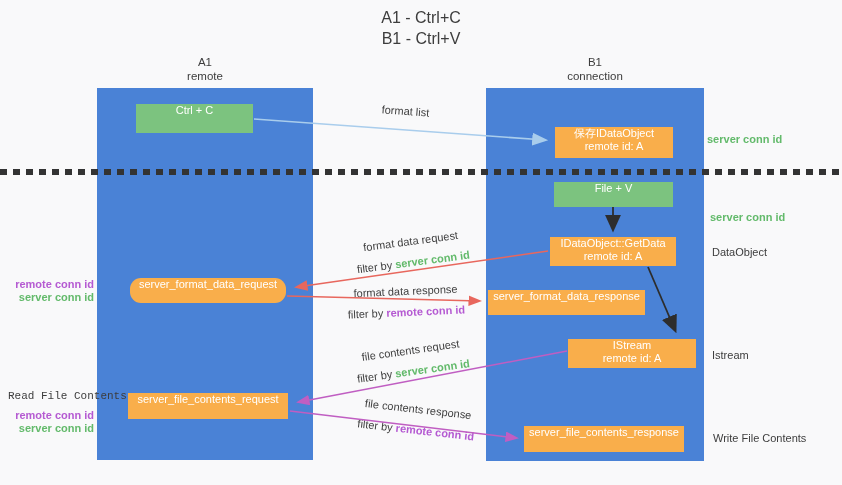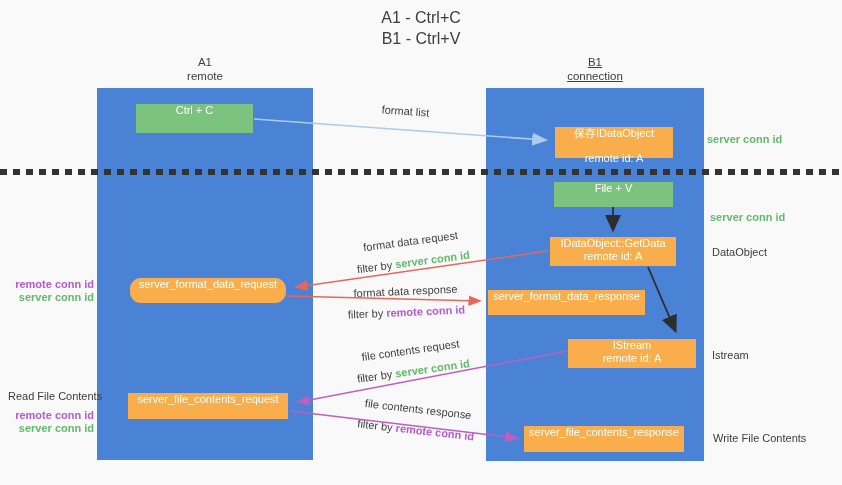--- a/index.html
+++ b/index.html
@@ -4,54 +4,54 @@
 <style>
   html,body{margin:0;padding:0;}
   body{font-family:"Liberation Sans",sans-serif;background:#f9f9fa;}
   .stage{position:relative;width:842px;height:485px;background:#f9f9fa;overflow:hidden;}
 
   .title{position:absolute;left:0;top:7px;width:842px;box-sizing:border-box;
          text-align:center;font-size:16px;line-height:21px;color:#3d3d3d;}
 
   .lane-header{position:absolute;text-align:center;font-size:11.5px;line-height:14px;color:#3d3d3d;}
   .lane-header.a{left:97px;top:55px;width:216px;}
-  .lane-header.b{left:486px;top:55px;width:218px;text-decoration:underline;}
+  .lane-header.b{left:486px;top:55px;width:218px;}
 
   .lane{position:absolute;background:#4a82d6;}
   .lane.a{left:97px;top:88px;width:216px;height:372px;}
   .lane.b{left:486px;top:88px;width:218px;height:373px;}
 
   .divider{position:absolute;left:0;top:169px;width:842px;height:6px;
            background:repeating-linear-gradient(90deg,#333 0 7px,transparent 7px 13px);}
 
   .node{position:absolute;color:#fff;font-size:11px;text-align:center;
         display:flex;flex-direction:column;line-height:13px;}
   .node.green{background:#7cc37f;}
   .node.orange{background:#f9ae4b;}
 
   .n-ctrlc{left:136px;top:104px;width:117px;height:29px;}
-  .n-save{left:555px;top:127px;width:118px;height:31px;gap:12px;}
+  .n-save{left:555px;top:127px;width:118px;height:31px;}
   .n-ctrlv{left:554px;top:182px;width:119px;height:25px;}
   .n-getdata{left:550px;top:237px;width:126px;height:29px;}
   .n-fmtreq{left:130px;top:278px;width:156px;height:25px;border-radius:11px;}
   .n-fmtresp{left:488px;top:290px;width:157px;height:25px;}
   .n-istream{left:568px;top:339px;width:128px;height:29px;}
   .n-filereq{left:128px;top:393px;width:160px;height:26px;}
   .n-fileresp{left:524px;top:426px;width:160px;height:26px;}
 
   .side{position:absolute;font-size:11px;line-height:13px;color:#3d3d3d;white-space:nowrap;}
   .side.bold-green{color:#63ba6b;font-weight:bold;}
   .green-text{color:#63ba6b;font-weight:bold;}
   .purple-text{color:#b55ad2;font-weight:bold;}
   .s-scid-top{left:707px;top:133px;}
   .s-scid-mid{left:710px;top:211px;}
   .s-dataobject{left:712px;top:246px;}
   .s-istream{left:712px;top:349px;}
   .s-writefile{left:713px;top:432px;}
-  .s-readfile{left:8px;top:390px;}
+  .s-readfile{left:8px;top:390px;font-family:Liberation Mono, monospace;}
   .left-ids{position:absolute;width:94px;text-align:right;font-size:11px;line-height:13px;font-weight:bold;}
   .left-ids .remote{color:#b55ad2;}
   .left-ids .server{color:#63ba6b;}
   .lg1{left:0;top:278px;}
   .lg2{left:0;top:409px;}
 
   .alabel{position:absolute;text-align:center;font-size:11px;line-height:21px;color:#3f3f3f;white-space:nowrap;}
   .al-format-list{left:358px;top:104px;width:95px;transform:rotate(4deg);line-height:14px;}
   .al-g1{left:342px;top:231px;width:140px;transform:rotate(-7.5deg);}
   .al-g2{left:336px;top:281px;width:140px;transform:rotate(-2.5deg);}

